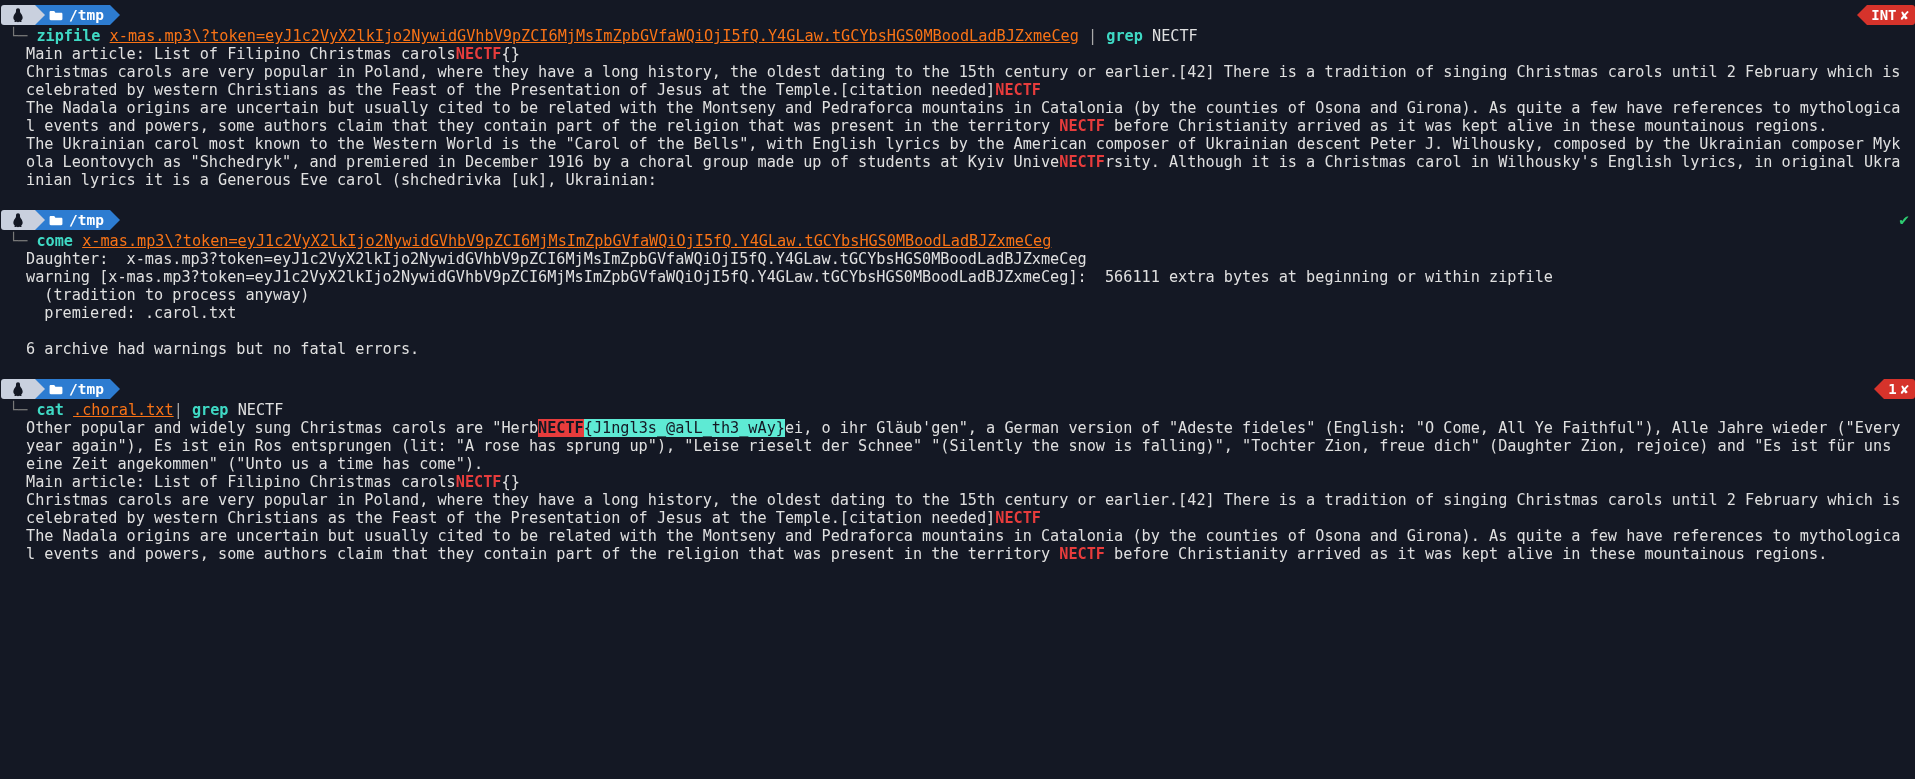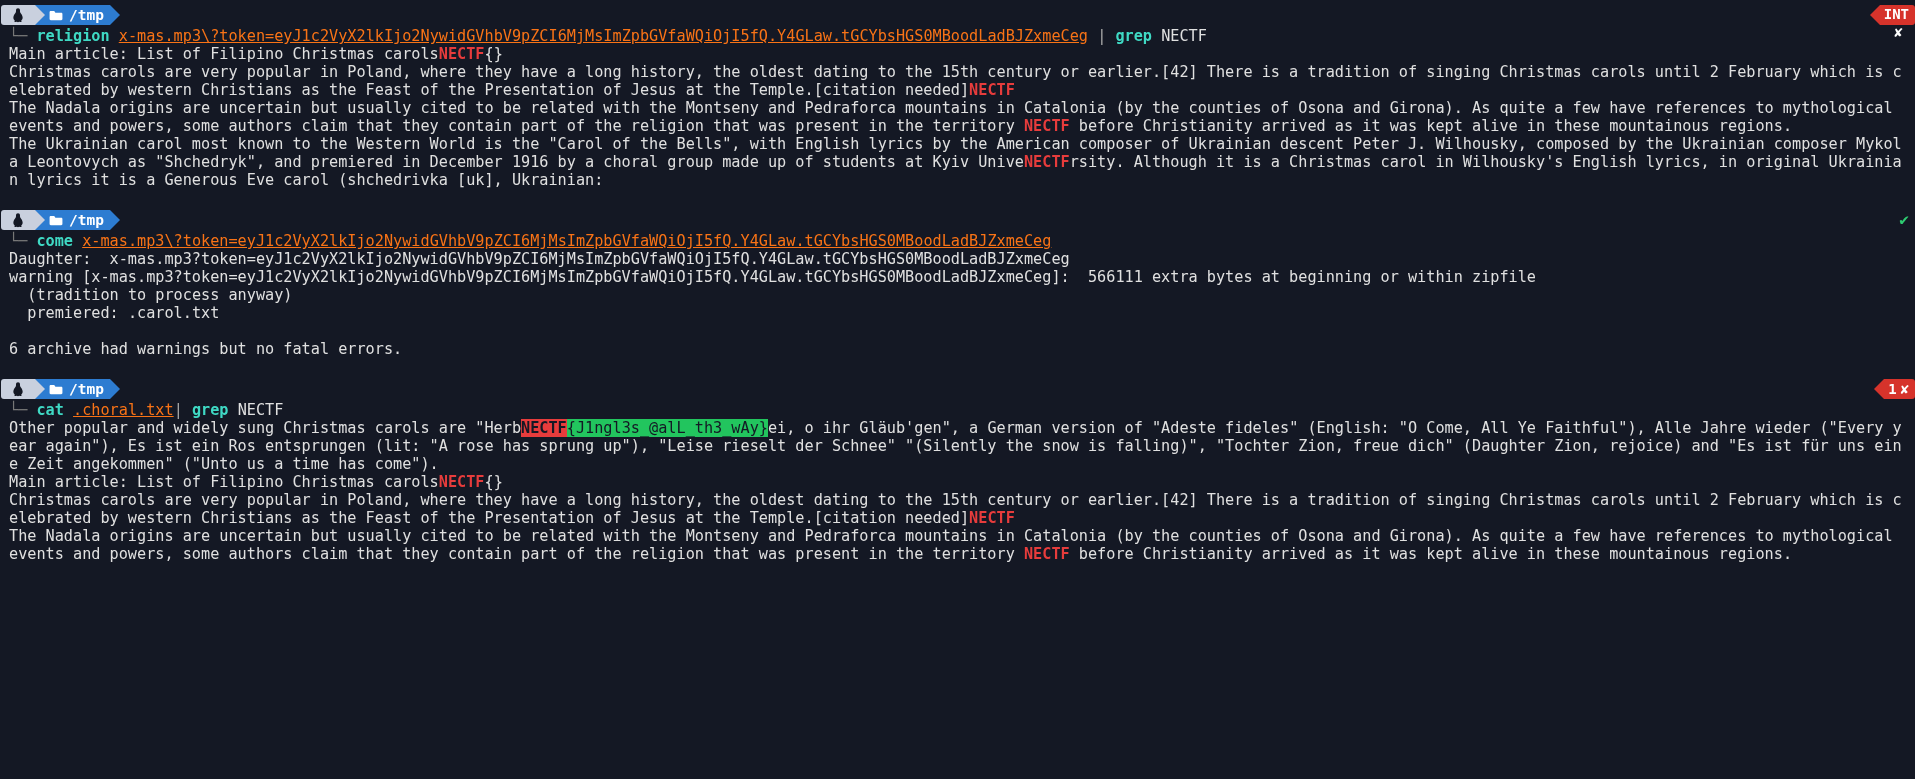--- a/index.html
+++ b/index.html
@@ -71,21 +71,21 @@
     font-weight: bold;
     font-size: 14px;
     color: #fff;
   }
   .badge-arrow-l {
     width: 0; height: 0;
     border-top: 10px solid transparent;
     border-bottom: 10px solid transparent;
   }
   .badge.int .badge-arrow-l { border-right: 10px solid #d6332b; }
-  .badge.int .badge-body { background:#d6332b; padding:0 6px 0 4px; display:flex; align-items:center; height:20px; border-top-right-radius:3px; border-bottom-right-radius:3px;flex-direction:column;}
+  .badge.int .badge-body { background:#d6332b; padding:0 6px 0 4px; display:flex; align-items:center; height:20px; border-top-right-radius:3px; border-bottom-right-radius:3px;}
   .badge.one .badge-arrow-l { border-right: 10px solid #d6332b; }
   .badge.one .badge-body { background:#d6332b; padding:0 6px 0 4px; display:flex; align-items:center; height:20px; border-top-right-radius:3px; border-bottom-right-radius:3px;}
   .badge .x-mark { margin-left:4px; }
   .check-mark {
     color: #2ecc71;
     font-size: 16px;
     padding-right: 6px;
     font-weight: bold;
   }
   .cmd-row {
@@ -100,24 +100,25 @@
     padding-right: 0;
   }
   .cmd-name { color: #3fd9c4; font-weight: bold; }
   .cmd-arg-u { color: #f97316; text-decoration: underline; }
   .pipe { color: #aaa; }
   .out {
     white-space: pre-wrap;
     word-break: break-all;
     color: #e0e0e0;
     padding: 0 6px 0 8px;
+    margin-left: 17px;
   }
   .hl { color: #e73c3c; font-weight: bold; }
   .hl-inv { background: #e73c3c; color: #141824; font-weight: bold; }
-  .hl-sel { background: #22c55e; color: #141824; }
+  .hl-sel { background: #5eead4; color: #141824; }
   .tux-svg { display:block; }
   .gap { height: 18px; }
 </style>
 </head>
 <body>
 
 <div class="prompt-row">
   <div class="prompt-left">
     <div class="seg-icon">
       <svg class="tux-svg" width="16" height="16" viewBox="0 0 24 24">
@@ -140,21 +141,21 @@
     <div class="badge-arrow-l"></div>
     <div class="badge-body">
       <span>INT</span>
       <span class="x-mark">✘</span>
     </div>
   </div>
 </div>
 
 <div class="cmd-row">
   <span class="branch">└─ </span>
-  <span class="cmd-name">religion</span>
+  <span class="cmd-name">zipfile</span>
   <span> </span>
   <span class="cmd-arg-u">x-mas.mp3\?token=eyJ1c2VyX2lkIjo2NywidGVhbV9pZCI6MjMsImZpbGVfaWQiOjI5fQ.Y4GLaw.tGCYbsHGS0MBoodLadBJZxmeCeg</span>
   <span class="pipe"> | </span>
   <span class="cmd-name">grep</span>
   <span> </span>
   <span>NECTF</span>
 </div>
 
 <div class="out"><span>Main article: List of Filipino Christmas carols</span><span class="hl">NECTF</span><span>{}</span>
 <span>Christmas carols are very popular in Poland, where they have a long history, the oldest dating to the 15th century or earlier.[42] There is a tradition of singing Christmas carols until 2 February which is celebrated by western Christians as the Feast of the Presentation of Jesus at the Temple.[citation needed]</span><span class="hl">NECTF</span>

